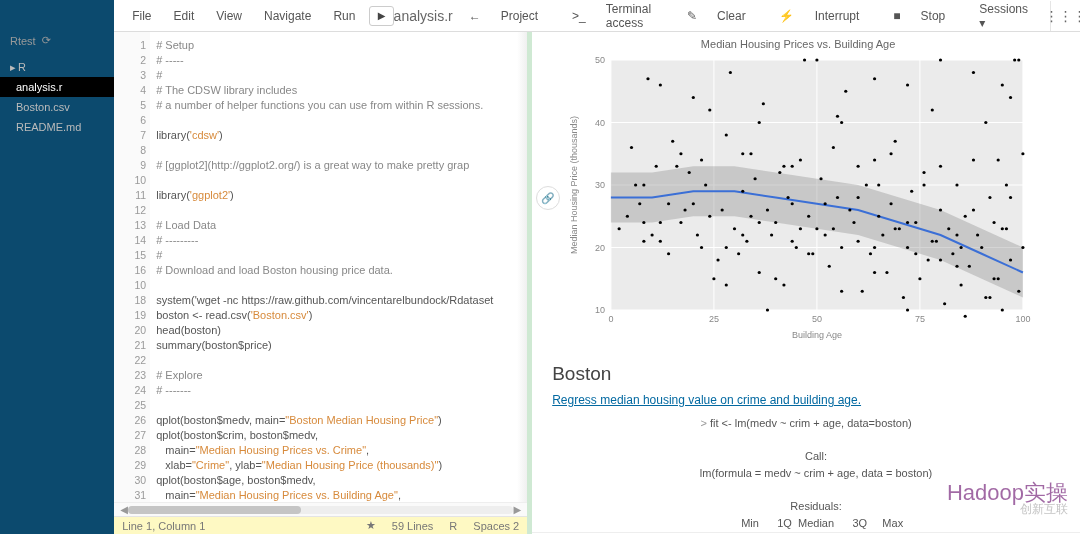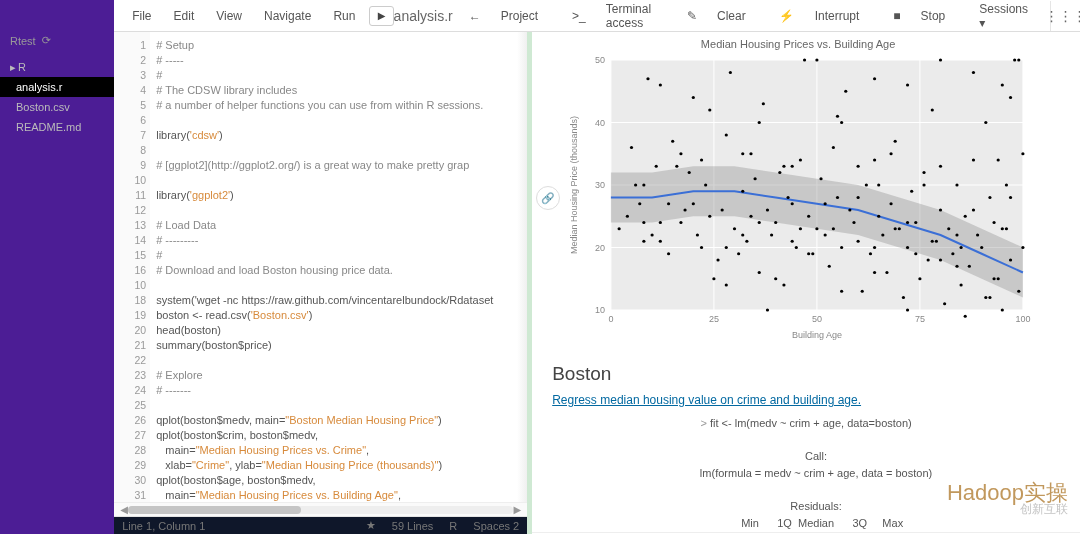--- a/index.html
+++ b/index.html
@@ -1,17 +1,17 @@
 <!DOCTYPE html>
 <html><head>
 <meta charset="utf-8">
 <style>
   * { margin:0; padding:0; box-sizing:border-box; font-family:"Helvetica Neue",Arial,sans-serif; }
   body { width:1080px; height:534px; background:#fff; overflow:hidden; display:flex; position:relative; }
-  .sidebar { width:145px; background:#4c1d95; color:#bbb; font-size:11px; display:flex; flex-direction:column; }
+  .sidebar { width:145px; background:#0c4a6e; color:#bbb; font-size:11px; display:flex; flex-direction:column; }
   .sb-head { padding:10px 10px 6px; font-size:11px; color:#999; display:flex; align-items:center; gap:6px; }
   .sb-head .refresh { font-size:11px; }
   .tree { padding:4px 0; }
   .tree-row { padding:2px 10px 2px 16px; cursor:pointer; font-size:11px; line-height:16px; white-space:nowrap; }
   .tree-row.root { padding-left:10px; }
   .tree-row.active { background:#000; color:#fff; position:relative; }
   .tree-row.active::after { content:""; position:absolute; right:-8px; top:50%; transform:translateY(-50%); border:8px solid transparent; border-right-color:#fff; }
   .caret { display:inline-block; width:8px; }
   .main { flex:1; display:flex; flex-direction:column; }
   .menubar { height:32px; display:flex; align-items:center; border-bottom:1px solid #ddd; background:#fff; font-size:12px; color:#555; }
@@ -26,35 +26,35 @@
   .editor-col { width:418px; display:flex; flex-direction:column; border-right:5px solid #cfe9d3; }
   .ed-scroll { flex:1; display:flex; overflow:hidden; font-family:Menlo,Consolas,monospace; font-size:11px; position:relative; }
   .gutter { width:36px; background:#fafafa; text-align:right; color:#999; font-size:10.5px; line-height:15px; padding-top:6px; padding-right:4px; }
   .gutter div { height:15px; }
   .code { flex:1; white-space:pre; color:#555; line-height:15px; padding-top:6px; padding-left:6px; overflow:hidden; }
   .code .c-comment { color:#888; }
   .code .c-str { color:#d78a3b; }
   .hscroll { height:14px; border-top:1px solid #eee; background:#fafafa; display:flex; align-items:center; padding:0 6px; }
   .hscroll .track { flex:1; height:8px; background:#eee; position:relative; border-radius:4px; }
   .hscroll .thumb { position:absolute; left:0; width:45%; height:8px; background:#c5c5c5; border-radius:4px; }
-  .status { height:18px; background:#0f172a; border-top:1px solid #e4e4e4; font-size:11px; color:#777; display:flex; align-items:center; padding:0 8px; gap:18px; }
+  .status { height:18px; background:#fef9c3; border-top:1px solid #e4e4e4; font-size:11px; color:#777; display:flex; align-items:center; padding:0 8px; gap:18px; }
   .status .right { margin-left:auto; display:flex; gap:16px; align-items:center; }
   .out-col { flex:1; display:flex; flex-direction:column; font-size:12px; color:#444; padding:0; overflow:hidden; }
   .chart-wrap { padding:6px 36px 10px 20px; }
   .chart-title { text-align:center; font-size:11px; color:#666; margin-bottom:4px; }
   .chart { width:100%; height:290px; position:relative; }
   .link-btn { position:absolute; left:4px; top:154px; width:24px; height:24px; border:1px solid #ddd; border-radius:50%; background:#fff; display:flex; align-items:center; justify-content:center; font-size:11px; color:#666; }
   .section-h { font-size:19px; color:#444; padding:6px 20px; }
   .section-p { font-size:12px; color:#0369a1; padding:2px 20px 8px;text-decoration:underline; }
   .repl { font-family:Menlo,Consolas,monospace; font-size:11px; color:#555; line-height:16px; padding:0 20px; white-space:pre;text-align:center; }
   .repl .pr { color:#999; }
   .prompt-row { border-top:1px solid #eee; padding:4px 8px; font-family:Menlo,Consolas,monospace; font-size:12px; color:#3a8; }
   .grid-btn { width:30px; height:30px; border-left:1px solid #e5e5e5; display:flex; align-items:center; justify-content:center; font-size:14px; color:#666; }
   .vscroll-stub { position:absolute; right:0; top:0; width:10px; height:100%; background:linear-gradient(to right,transparent,#f0f0f0); }
-  .watermark { position:absolute; right:12px; bottom:26px; font-size:22px; color:#a16207; opacity:.65; pointer-events:none; font-weight:500; }
+  .watermark { position:absolute; right:12px; bottom:26px; font-size:22px; color:#701a75; opacity:.65; pointer-events:none; font-weight:500; }
   .watermark2 { position:absolute; right:12px; bottom:16px; font-size:12px; color:#aaa; opacity:.7; pointer-events:none; }
   svg text { font-size:9px; fill:#888; }
 </style>
 </head>
 <body>
 
 <div class="sidebar">
   <div style="height:24px"></div>
   <div class="sb-head">
     <span>Rtest</span>

